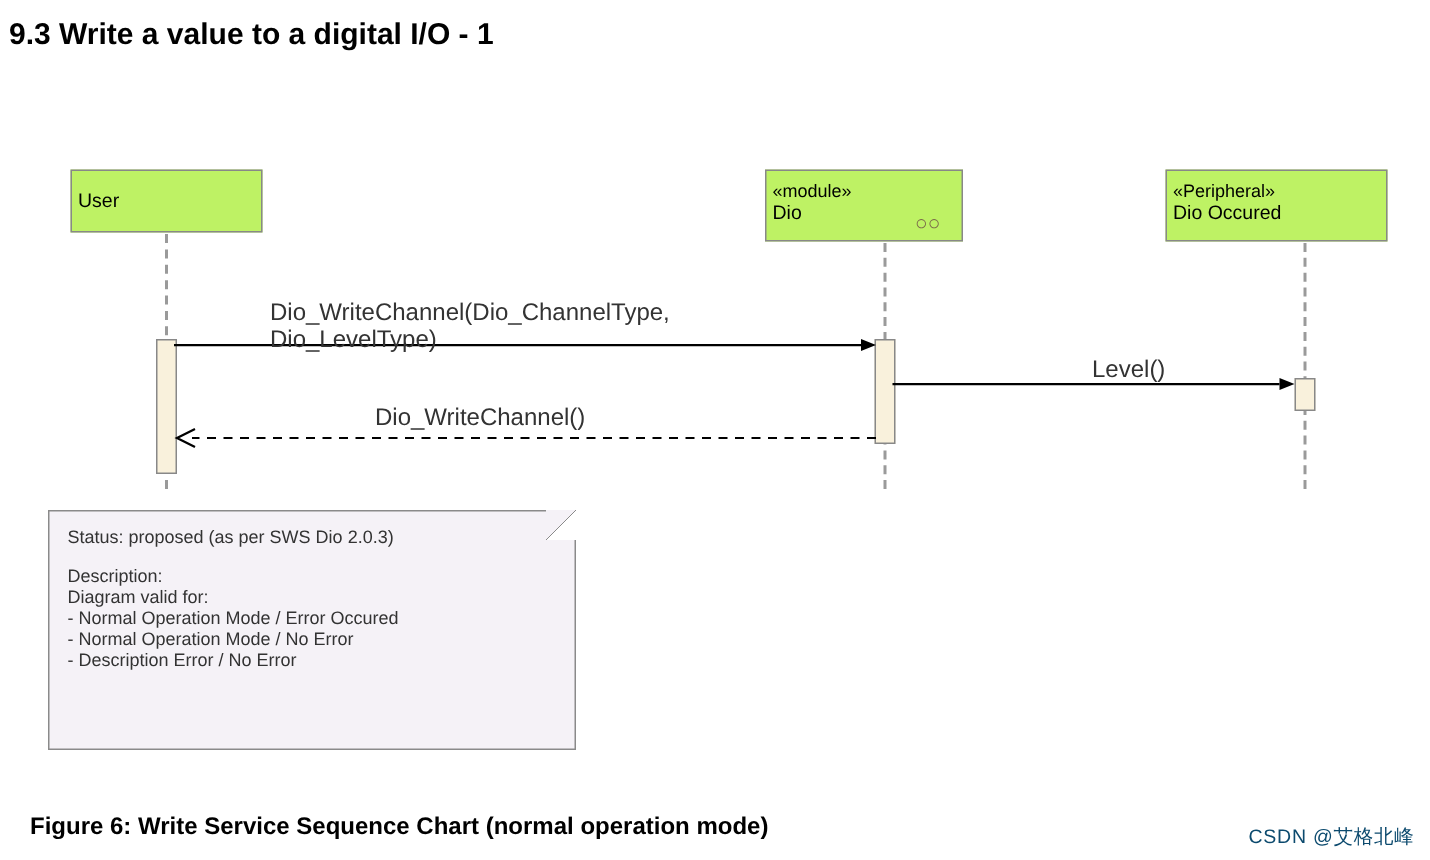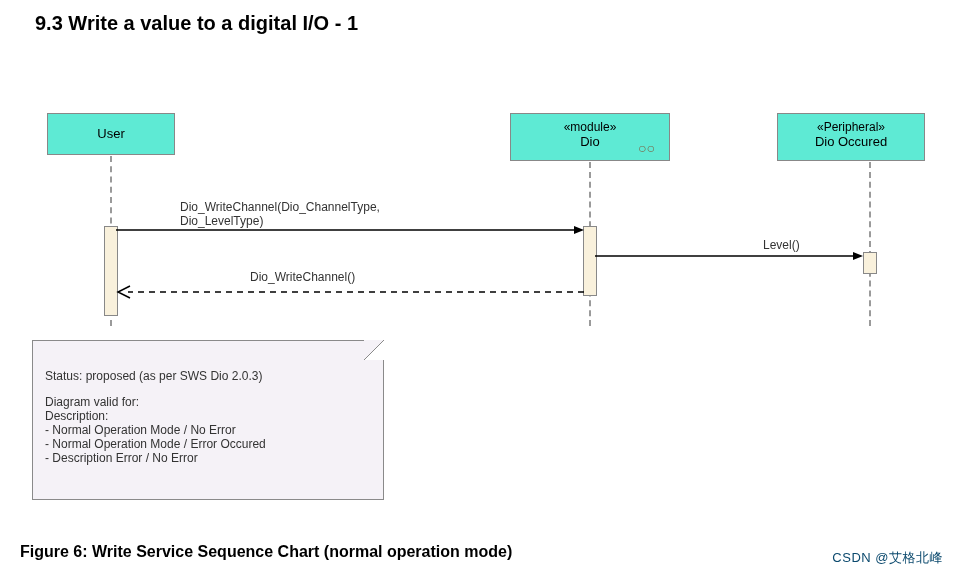--- a/index.html
+++ b/index.html
@@ -1,40 +1,40 @@
 <!DOCTYPE html>
 <html><head>
 <meta charset="utf-8">
 <style>
   html,body{margin:0;padding:0;width:953px;height:573px;background:#fff;font-family:Arial,Helvetica,sans-serif;position:relative;overflow:hidden}
-  .heading{position:absolute;left:35px;top:12px;font-size:20px;font-weight:700;color:#000}
+  .heading{position:absolute;left:6px;top:12px;font-size:20px;font-weight:700;color:#000}
   .caption{position:absolute;left:20px;top:543px;font-size:16px;font-weight:700;color:#000}
   .watermark{position:absolute;right:10px;bottom:6px;font-size:13px;color:#0c4a6e;letter-spacing:.5px}
-  .lifeline-head{position:absolute;background:#5eead4;border:1px solid #888;text-align:center;font-size:13px;padding:6px 4px;box-sizing:border-box}
+  .lifeline-head{position:absolute;background:#bef264;border:1px solid #888;font-size:13px;padding:6px 4px;box-sizing:border-box}
   .lifeline-head .stereo{display:block;font-size:12px}
   .lifeline-head .nm{display:block}
   .dash-v{position:absolute;border-left:2px dashed #9a9a9a;width:0}
   .activation{position:absolute;background:#f9f1dc;border:1px solid #888;width:12px}
-  .msg-label{position:absolute;font-size:12px;color:#333;white-space:pre}
-  .note{position:absolute;background:#f5f2f7;border:1px solid #8a8a8a;font-size:12px;color:#333;padding:28px 12px;box-sizing:border-box}
+  .msg-label{position:absolute;font-size:16px;color:#333;white-space:pre}
+  .note{position:absolute;background:#f5f2f7;border:1px solid #8a8a8a;font-size:12px;color:#333;padding:10px 12px;box-sizing:border-box}
   .note .corner{position:absolute;right:-1px;top:-1px;width:20px;height:20px;background:linear-gradient(135deg,#f5f2f7 49%,#8a8a8a 50%,#fff 51%)}
   .glasses{position:absolute;font-size:14px;color:#7a6a4a}
   svg.arrow{position:absolute;overflow:visible}
 </style>
 </head>
 <body>
 
 <div class="heading">9.3   Write a value to a digital I/O - 1</div>
 <div class="caption">Figure 6: Write Service Sequence Chart (normal operation mode)</div>
 <div class="watermark">CSDN @艾格北峰</div>
 
 <div class="lifeline-head" style="left:47px;top:113px;width:128px;height:42px;line-height:28px">
   <span class="nm">User</span>
 </div>
-<div class="lifeline-head" style="left:510px;top:113px;width:160px;height:48px">
+<div class="lifeline-head" style="left:510px;top:113px;width:132px;height:48px">
   <span class="stereo">«module»</span>
   <span class="nm">Dio</span>
   <span class="glasses" style="right:14px;bottom:4px">○○</span>
 </div>
 <div class="lifeline-head" style="left:777px;top:113px;width:148px;height:48px">
   <span class="stereo">«Peripheral»</span>
   <span class="nm">Dio Occured</span>
 </div>
 
 <div class="dash-v" style="left:110px;top:156px;height:170px"></div>
@@ -49,30 +49,30 @@
   <line x1="0" y1="4" x2="458" y2="4" stroke="#000" stroke-width="1.5"></line>
   <polygon points="458,0 468,4 458,8" fill="#000"></polygon>
 </svg>
 <div class="msg-label" style="left:180px;top:200px">Dio_WriteChannel(Dio_ChannelType,
 Dio_LevelType)</div>
 
 <svg class="arrow" style="left:595px;top:252px;width:268px;height:12px">
   <line x1="0" y1="4" x2="258" y2="4" stroke="#000" stroke-width="1.5"></line>
   <polygon points="258,0 268,4 258,8" fill="#000"></polygon>
 </svg>
-<div class="msg-label" style="left:763px;top:238px">Level()</div>
+<div class="msg-label" style="left:728px;top:238px">Level()</div>
 
 <svg class="arrow" style="left:116px;top:286px;width:468px;height:14px">
   <line x1="468" y1="6" x2="12" y2="6" stroke="#000" stroke-width="1.3" stroke-dasharray="6 5"></line>
   <polyline points="14,0 2,6 14,12" fill="none" stroke="#000" stroke-width="1.5"></polyline>
 </svg>
 <div class="msg-label" style="left:250px;top:270px">Dio_WriteChannel()</div>
 
 <div class="note" style="left:32px;top:340px;width:352px;height:160px">
   <div class="corner"></div>
   <div>Status: proposed (as per SWS Dio 2.0.3)</div>
   <div style="height:12px"></div>
+  <div>Description:</div>
   <div>Diagram valid for:</div>
-  <div>Description:</div>
+  <div>- Normal Operation Mode / Error Occured</div>
   <div>- Normal Operation Mode / No Error</div>
-  <div>- Normal Operation Mode / Error Occured</div>
   <div>- Description Error / No Error</div>
 </div>
 
 </body></html>

